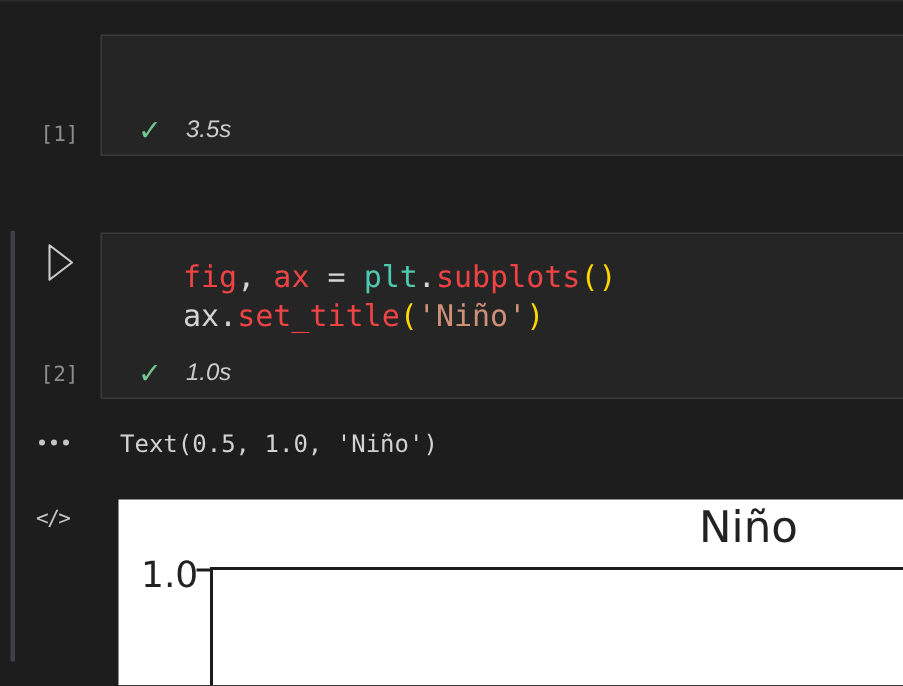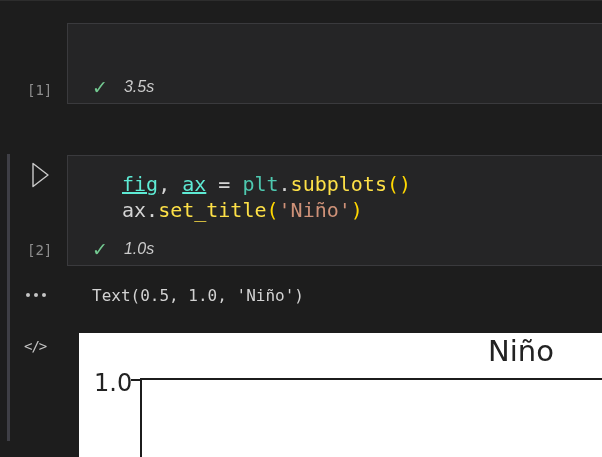--- a/index.html
+++ b/index.html
@@ -19,22 +19,22 @@
 
   .code{
     font-family:"DejaVu Sans Mono","Liberation Mono",monospace;
     font-size:20px;line-height:26px;white-space:pre;color:#d4d4d4;
     padding-left:54px;
   }
   .cell-1 .code{padding-top:13px;}
   .cell-2 .code{padding-top:15px;}
   .tok-kw{color:#C586C0;}
   .tok-type{color:#4EC9B0;}
-  .tok-var{color:#5eead4;text-decoration:underline;}
-  .tok-fn{color:#fde047;}
+  .tok-var{color:#ef4444;}
+  .tok-fn{color:#ef4444;}
   .tok-paren{color:#FFD700;}
   .tok-str{color:#CE9178;}
   .tok-plain{color:#d4d4d4;}
 
   .status-bar{
     position:absolute;left:24px;bottom:5px;height:22px;
     display:flex;align-items:center;gap:16px;
   }
   .check{color:#73C991;font-size:19px;font-family:"DejaVu Sans",sans-serif;}
   .duration{color:#cccccc;font-size:16px;font-style:italic;}
@@ -49,33 +49,33 @@
   .run-button{position:absolute;left:29px;top:160px;width:24px;height:30px;cursor:pointer;}
 
   .focus-bar{position:absolute;left:7px;top:154px;width:3px;height:287px;background:#3f3f46;}
 
   .ellipsis{position:absolute;left:26px;top:293px;display:flex;gap:4px;cursor:pointer;}
   .ellipsis span{width:4px;height:4px;border-radius:50%;background:#c5c5c5;}
 
   .output-text{
     position:absolute;left:80px;top:286px;
     font-family:"DejaVu Sans Mono","Liberation Mono",monospace;
-    font-size:16px;line-height:20px;color:#d2d2d2;white-space:pre;margin-left:12px;
+    font-size:16px;line-height:20px;color:#d2d2d2;white-space:pre;
   }
 
   .code-presentation-icon{
     position:absolute;left:24px;top:338px;color:#c5c5c5;
     font-family:"DejaVu Sans Mono","Liberation Mono",monospace;
     font-size:14px;letter-spacing:-1px;cursor:pointer;
   }
 
   
   .figure{position:absolute;left:79px;top:333px;width:523px;height:124px;background:#ffffff;}
   .fig-title{
-    position:absolute;left:409px;top:4px;color:#222222;
+    position:absolute;left:387px;top:4px;color:#222222;
     font-family:"DejaVu Sans",sans-serif;font-size:29px;line-height:1;
   }
   .fig-ytick{
     position:absolute;left:15px;top:38px;width:34px;text-align:right;color:#222222;
     font-family:"DejaVu Sans",sans-serif;font-size:24px;line-height:1;
   }
   .fig-tick-mark{position:absolute;left:52px;top:46px;width:9px;height:2px;background:#1c1c1c;}
   .fig-top-spine{position:absolute;left:61px;top:45px;width:462px;height:2px;background:#1c1c1c;}
   .fig-left-spine{position:absolute;left:61px;top:45px;width:2px;height:79px;background:#1c1c1c;}
 </style>

